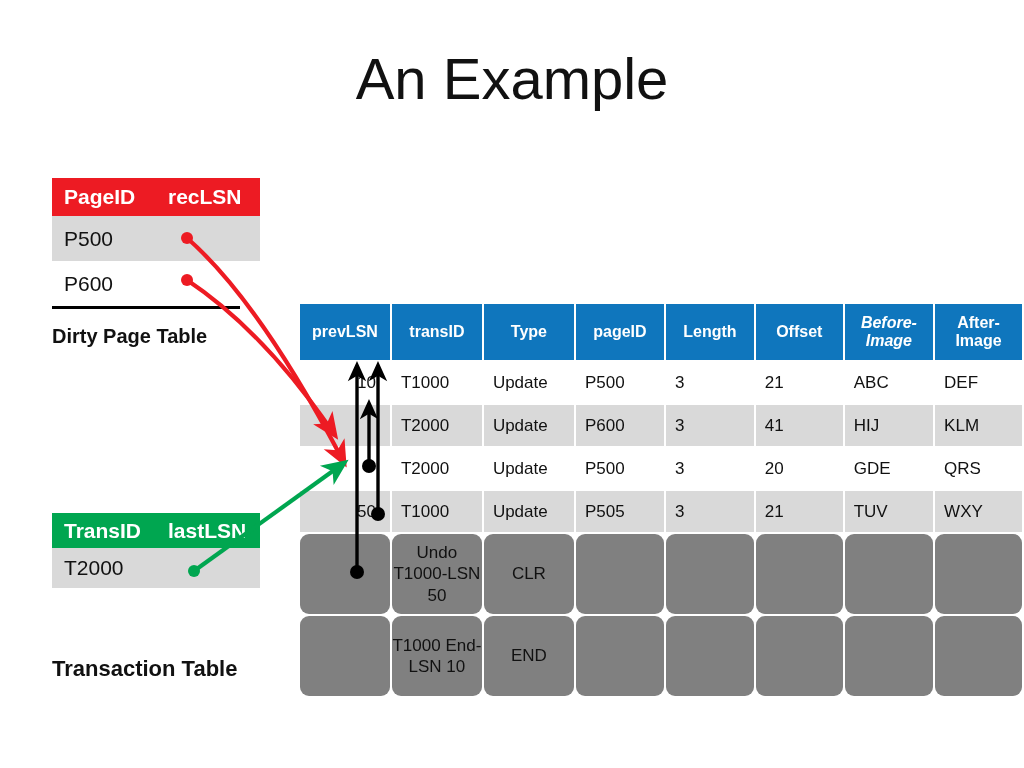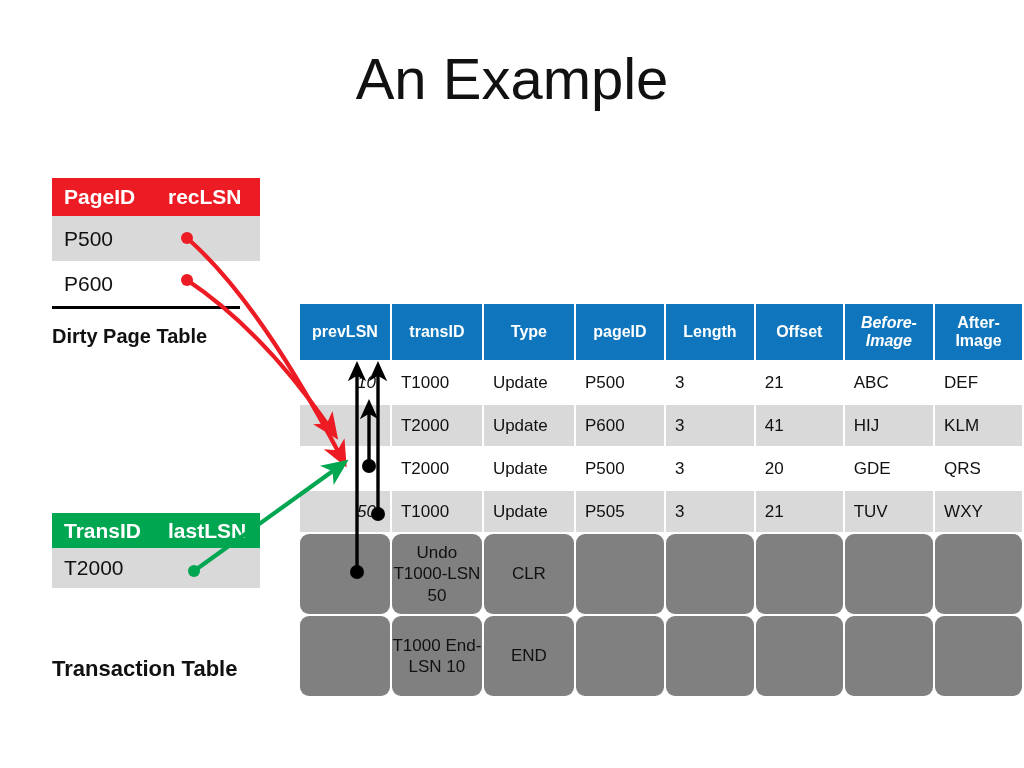--- a/index.html
+++ b/index.html
@@ -69,21 +69,21 @@
   #log th,#log td{
     padding:0;margin:0;vertical-align:middle;
     font-size:17px;font-weight:400;color:#111111;
   }
   #log th{
     background:#0f76bd;color:#ffffff;font-weight:bold;font-size:16px;
     height:56px;text-align:center;line-height:1.15;
     padding:0 4px;
   }
   #log td{height:41px;padding-left:9px;text-align:left;}
-  #log td.num{text-align:right;padding-right:14px;padding-left:0;font-style:italic;}
+  #log td.num{text-align:right;padding-right:14px;padding-left:0;}
   #log tr.light td{background:#ffffff;}
   #log tr.alt td{background:#d9d9d9;}
   #log tr.dark td{background:#808080;height:80px;text-align:center;padding-left:0;line-height:1.25;border-radius:9px;}
   #log tr.dark td.ctr{text-align:center;}
   .col-prev{width:85px;}
   .col-trans{width:87px;}
   .col-type{width:87px;}
   .col-page{width:85px;}
   .col-len{width:85px;}
   .col-off{width:85px;}

